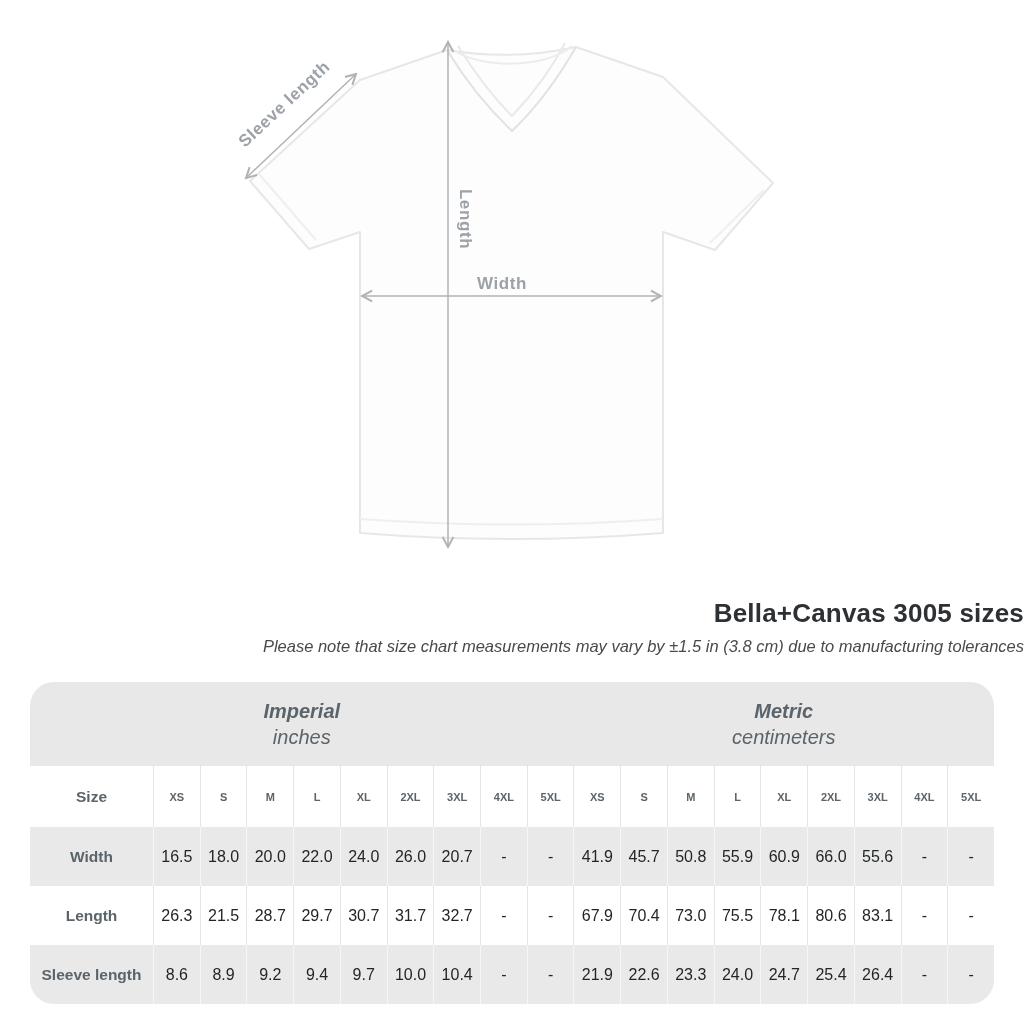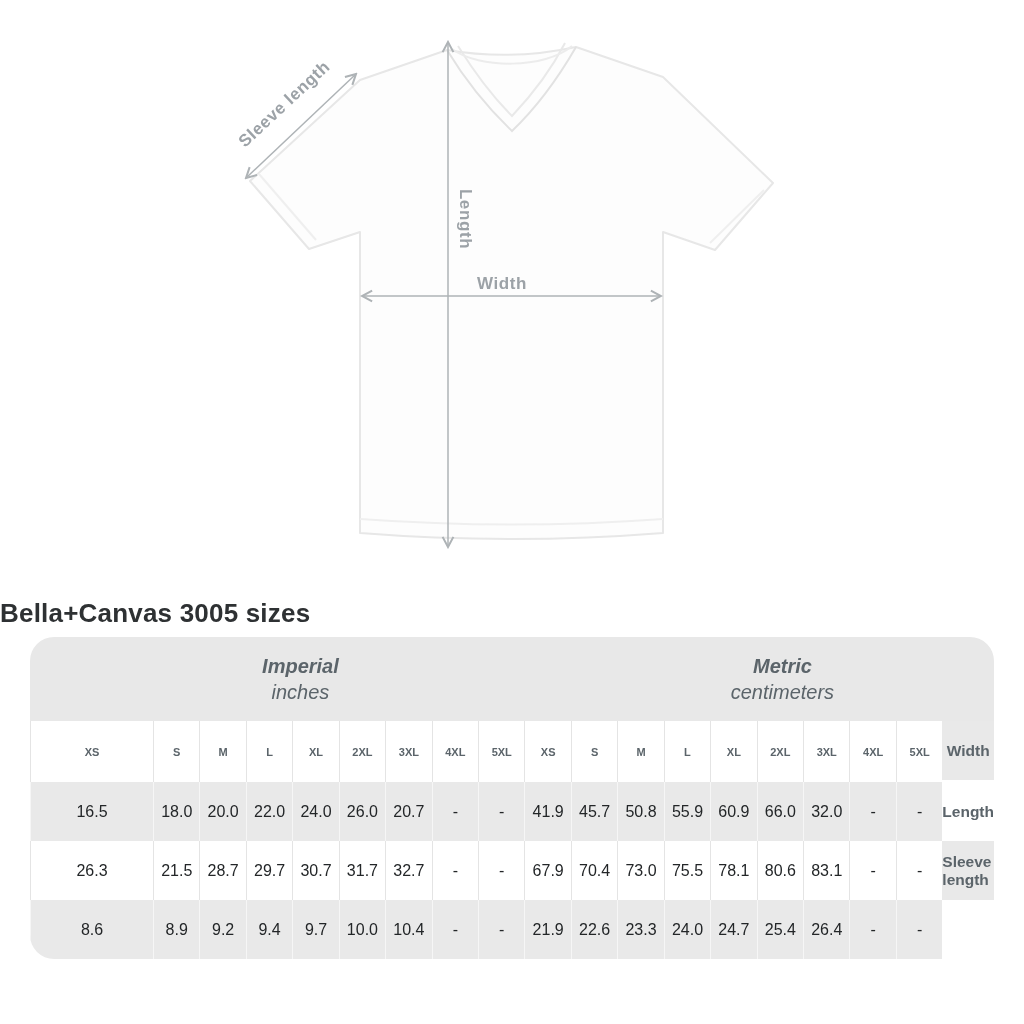--- a/index.html
+++ b/index.html
@@ -2,21 +2,21 @@
 <html><head>
 <meta charset="utf-8">
 <style>
   html,body{margin:0;padding:0;background:#ffffff;}
   body{
     width:1024px;height:1024px;
     font-family:"Liberation Sans",sans-serif;
     -webkit-font-smoothing:antialiased;
   }
   .figure{width:560px;height:540px;margin:28px auto 0;}
-  .titleblock{text-align:left;}
+  .titleblock{text-align:right;}
   .page-title{
     margin:30px 0 8px;
     font-size:26px;font-weight:bold;color:#2e3133;letter-spacing:.2px;
   }
   .page-subtitle{
     margin:0 0 26px;
     font-size:16.5px;font-style:italic;color:#474a4c;
   }
   .size-table{
     width:964px;margin:0 auto;border-radius:24px;overflow:hidden;
@@ -80,33 +80,35 @@
     </g>
 
     <text class="dim-label" transform="translate(56,80) rotate(-43)" text-anchor="middle">Sleeve length</text>
     <text class="dim-label" transform="translate(228,191) rotate(90)" text-anchor="middle">Length</text>
     <text class="dim-label" x="270" y="261" text-anchor="middle">Width</text>
   </svg>
 </div>
 
 <div class="titleblock">
   <h1 class="page-title">Bella+Canvas 3005 sizes</h1>
+  <p class="page-subtitle">Please note that size chart measurements may vary by ±1.5 in (3.8 cm) due to manufacturing tolerances</p>
 </div>
 
 <div class="size-table">
   <div class="tgrid" id="tgrid">
     <div class="band imperial">
       <div class="band-title">Imperial</div>
       <div class="band-unit">inches</div>
     </div>
     <div class="band metric">
       <div class="band-title">Metric</div>
       <div class="band-unit">centimeters</div>
     </div>
 
+  <div class="cell c-hdr c-label">Size</div>
       <div class="cell c-hdr sep">XS</div>
       <div class="cell c-hdr sep">S</div>
       <div class="cell c-hdr sep">M</div>
       <div class="cell c-hdr sep">L</div>
       <div class="cell c-hdr sep">XL</div>
       <div class="cell c-hdr sep">2XL</div>
       <div class="cell c-hdr sep">3XL</div>
       <div class="cell c-hdr sep">4XL</div>
       <div class="cell c-hdr sep">5XL</div>
       <div class="cell c-hdr sep">XS</div>
@@ -127,21 +129,21 @@
       <div class="cell c-gray sep">26.0</div>
       <div class="cell c-gray sep">20.7</div>
       <div class="cell c-gray sep">-</div>
       <div class="cell c-gray sep">-</div>
       <div class="cell c-gray sep">41.9</div>
       <div class="cell c-gray sep">45.7</div>
       <div class="cell c-gray sep">50.8</div>
       <div class="cell c-gray sep">55.9</div>
       <div class="cell c-gray sep">60.9</div>
       <div class="cell c-gray sep">66.0</div>
-      <div class="cell c-gray sep">32.0</div>
+      <div class="cell c-gray sep">55.6</div>
       <div class="cell c-gray sep">-</div>
       <div class="cell c-gray sep">-</div>
       <div class="cell c-white c-label">Length</div>
       <div class="cell c-white sep">26.3</div>
       <div class="cell c-white sep">21.5</div>
       <div class="cell c-white sep">28.7</div>
       <div class="cell c-white sep">29.7</div>
       <div class="cell c-white sep">30.7</div>
       <div class="cell c-white sep">31.7</div>
       <div class="cell c-white sep">32.7</div>

